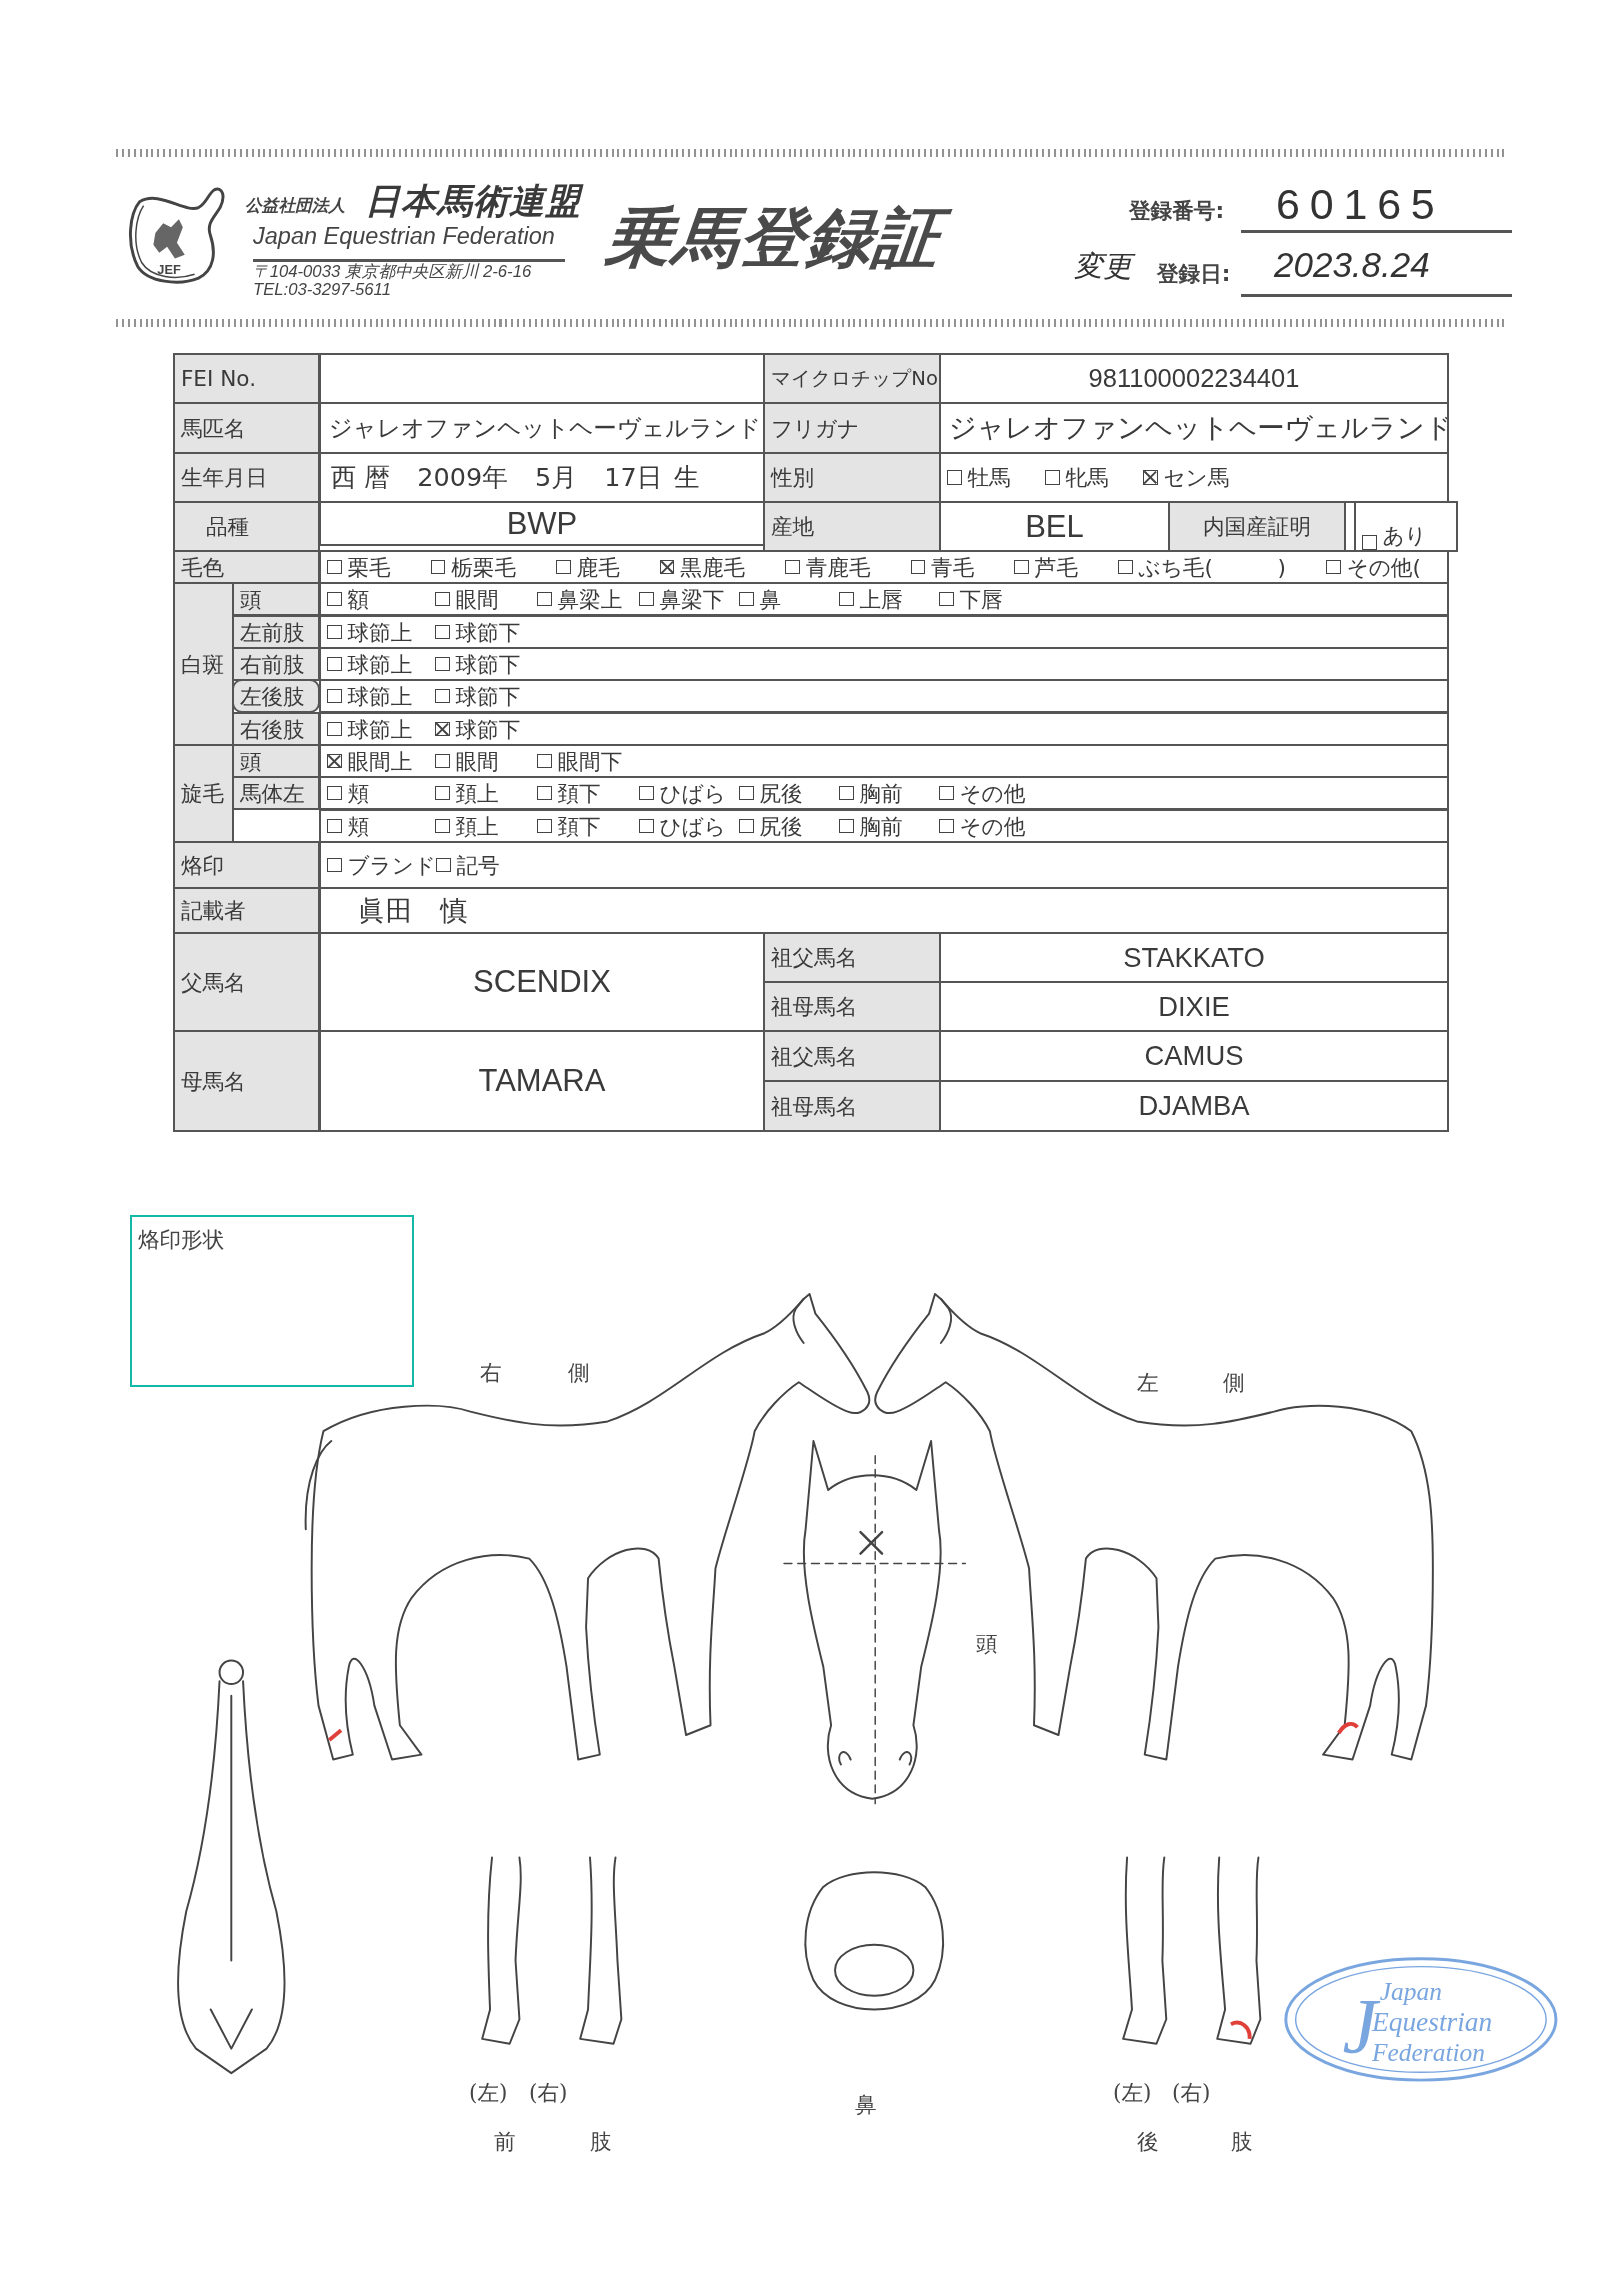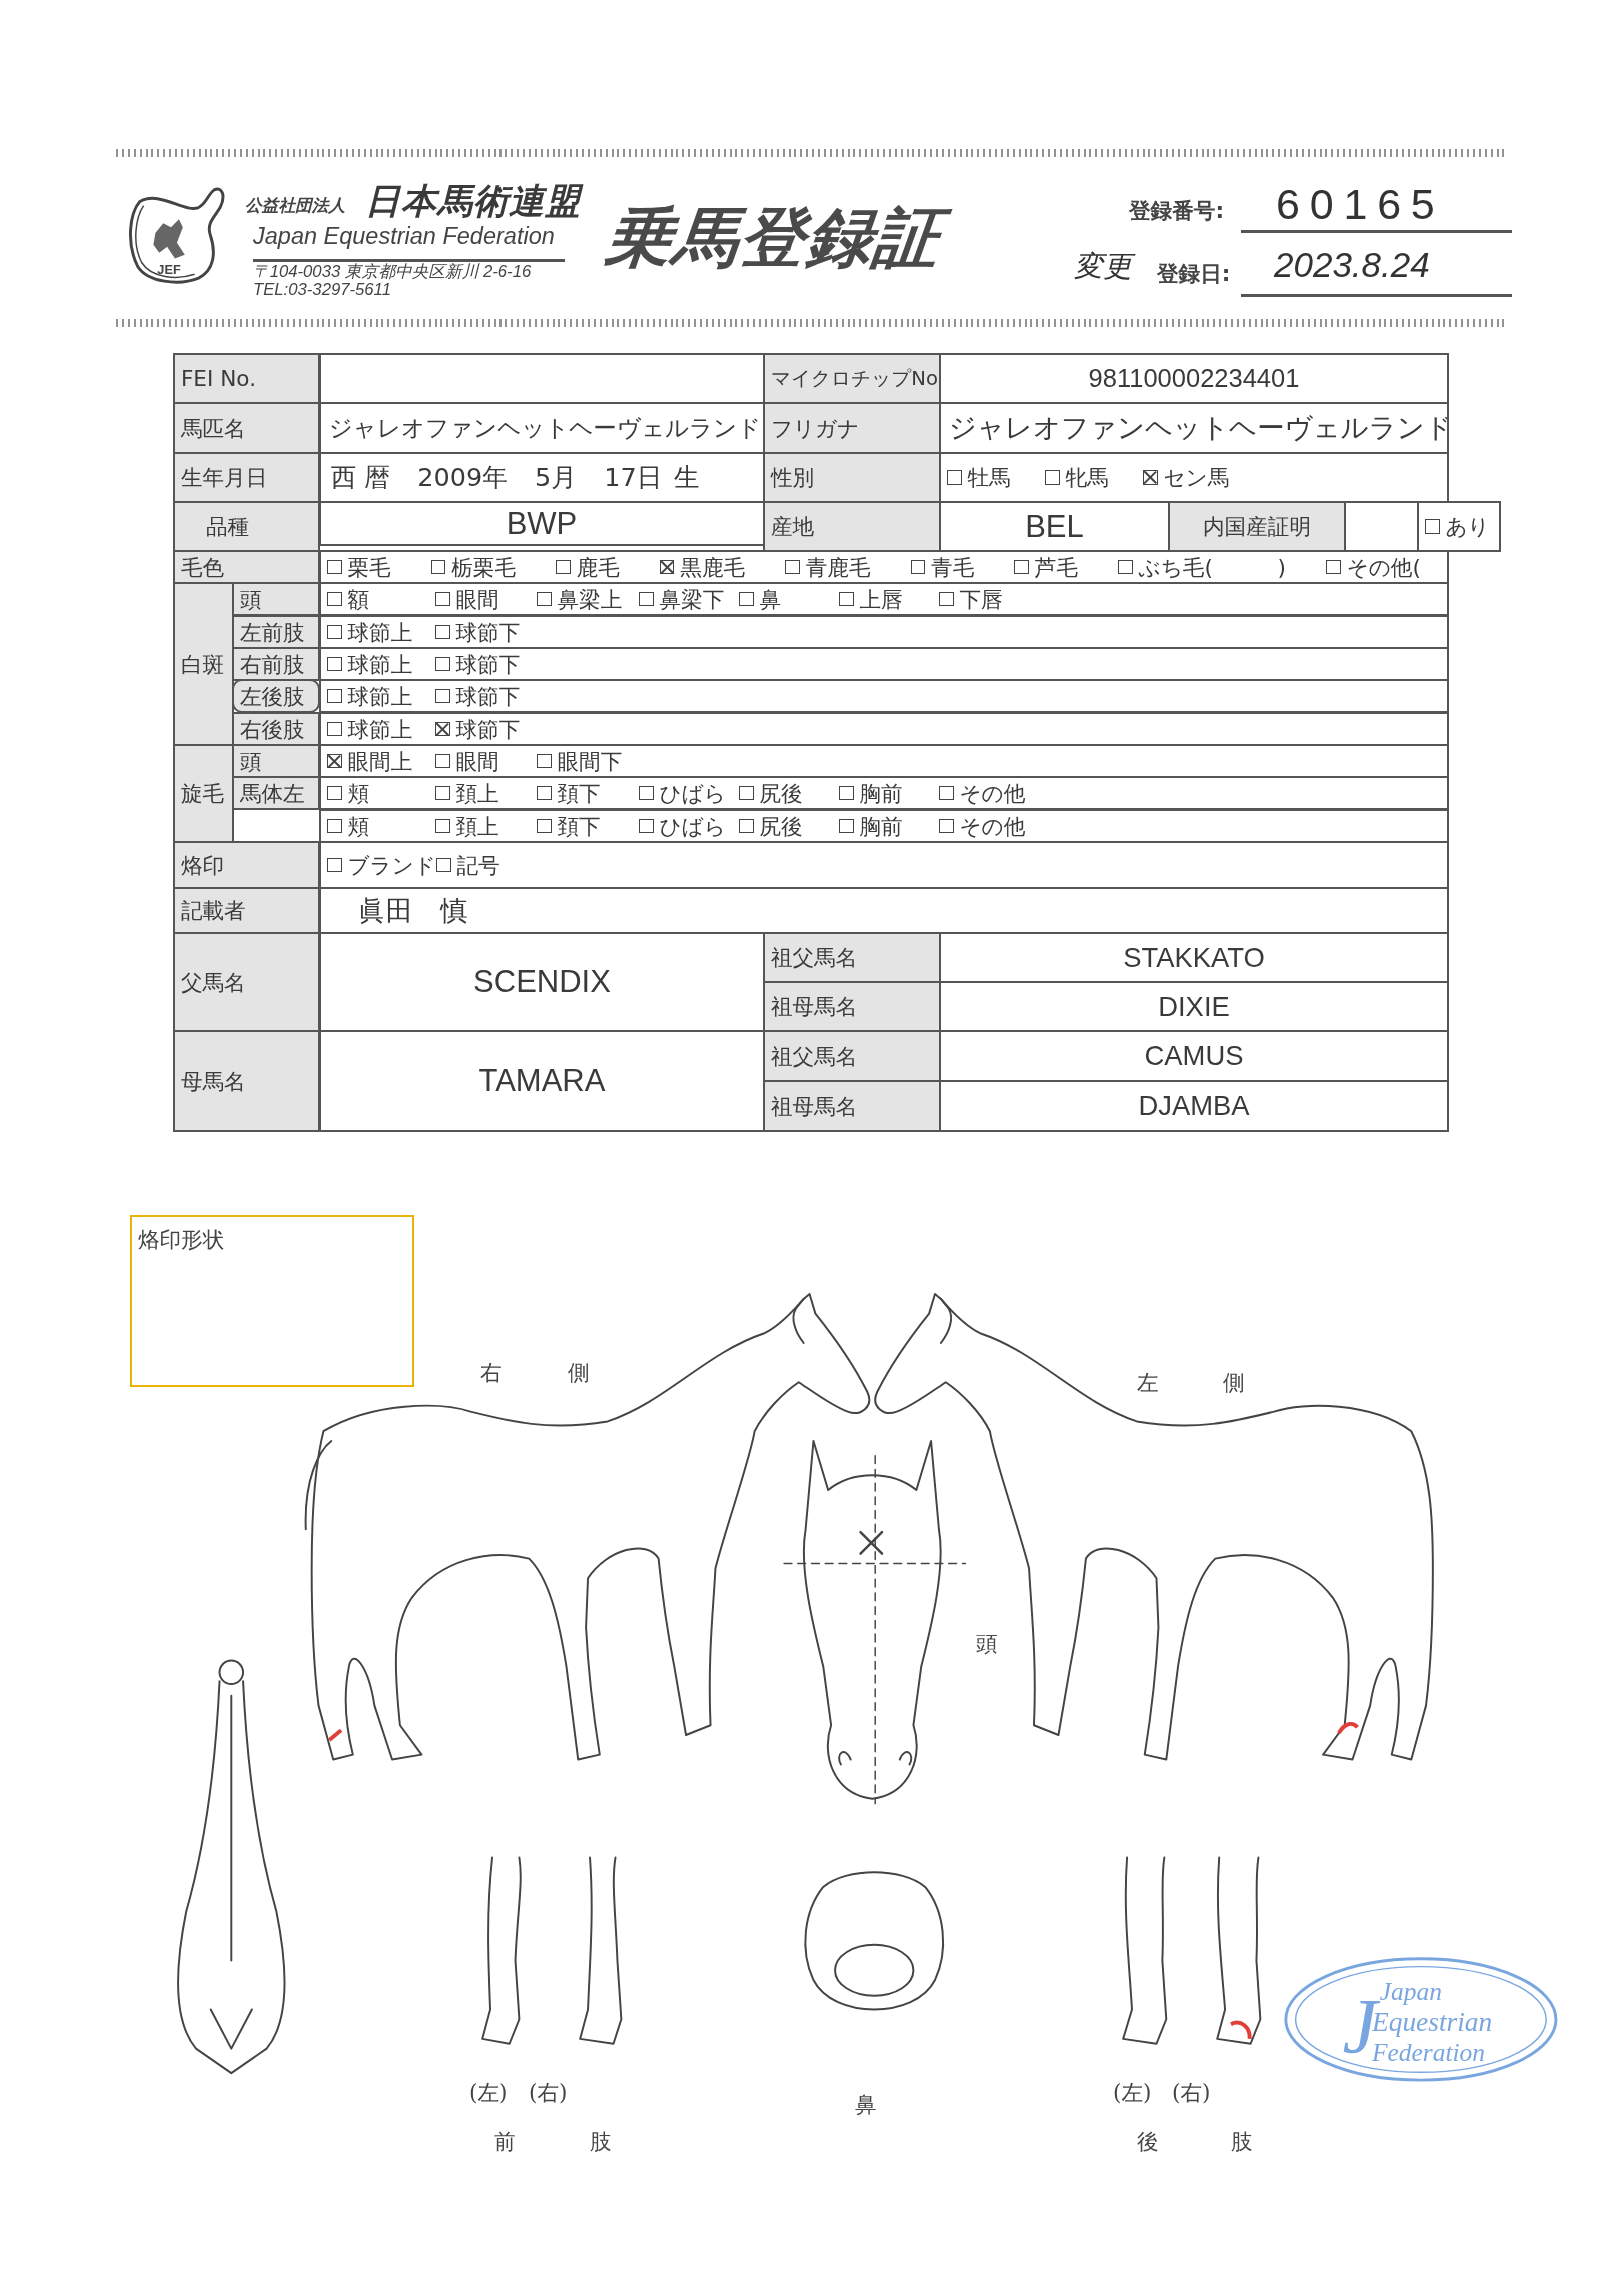--- a/index.html
+++ b/index.html
@@ -37,21 +37,21 @@
   .center { justify-content: center; padding-left: 0; }
   .big { font-size: 31px; font-family: "Liberation Sans", sans-serif; }
   .opt { display:inline-flex; align-items:center; margin-right: 0; }
   .box { display:inline-block; width: 14.7px; height: 14.7px; border: 1.5px solid #444; margin-right: 5.9px; position:relative; box-sizing: border-box; }
   .box.checked::before, .box.checked::after {
     content:""; position:absolute; left: 50%; top: -2px; width: 1.5px; height: 16.7px; background:#444;
   }
   .box.checked::before { transform: translateX(-50%) rotate(45deg); }
   .box.checked::after { transform: translateX(-50%) rotate(-45deg); }
 
-  .brand-box { position:absolute; left: 130px; top: 1215px; width: 284px; height: 172px; border: 2px solid #eab308; box-sizing: border-box; }
+  .brand-box { position:absolute; left: 130px; top: 1215px; width: 284px; height: 172px; border: 2px solid #14b8a6; box-sizing: border-box; }
   .brand-box span { position:absolute; left: 5.9px; top: 7.8px; font-size: 21.6px; color:#444; }
   .dlabel { position:absolute; font-size: 21.6px; color:#444; font-family: "DejaVu Serif", serif; }
   .stamp { position:absolute; left: 1274px; top: 1949px; width: 284px; height: 137px; }
 </style>
 </head>
 <body>
 
 <div class="star-line" style="top:149px;"></div>
 
 <svg class="logo-shape" viewBox="0 0 110 106">
@@ -116,21 +116,21 @@
         <span class="box checked"></span>
         <span>セン馬</span>
       </span>
   </div>
 
   <div class="cell lbl" style="left:173px;top:501px;width:147px;height:51px;padding-left:31px;">品種</div>
   <div class="cell val center big" style="left:319px;top:501px;width:446px;height:45px;">BWP</div>
   <div class="cell lbl" style="left:763px;top:501px;width:178px;height:51px;text-align:center;">産地</div>
   <div class="cell val center big" style="left:939px;top:501px;width:231px;height:51px;">BEL</div>
   <div class="cell lbl center" style="left:1168px;top:501px;width:178px;height:51px;">内国産証明</div>
-  <div class="cell val small" style="left:1417px;top:501px;width:84px;height:51px;padding-left:5.9px;">
+  <div class="cell val small" style="left:1354px;top:501px;width:104px;height:51px;padding-left:5.9px;align-items:flex-end;">
     <span class="box"></span>
       <span>あり</span>
   </div>
 
   <div class="cell lbl" style="left:173px;top:550px;width:147px;height:34px;">毛色</div>
   <div class="cell val small" style="left:319px;top:550px;width:1130px;height:34px;padding-left:5.9px;gap:40px;">
     <span class="opt" style="width:108px;">
         <span class="box"></span>
         <span>栗毛</span>
       </span>

